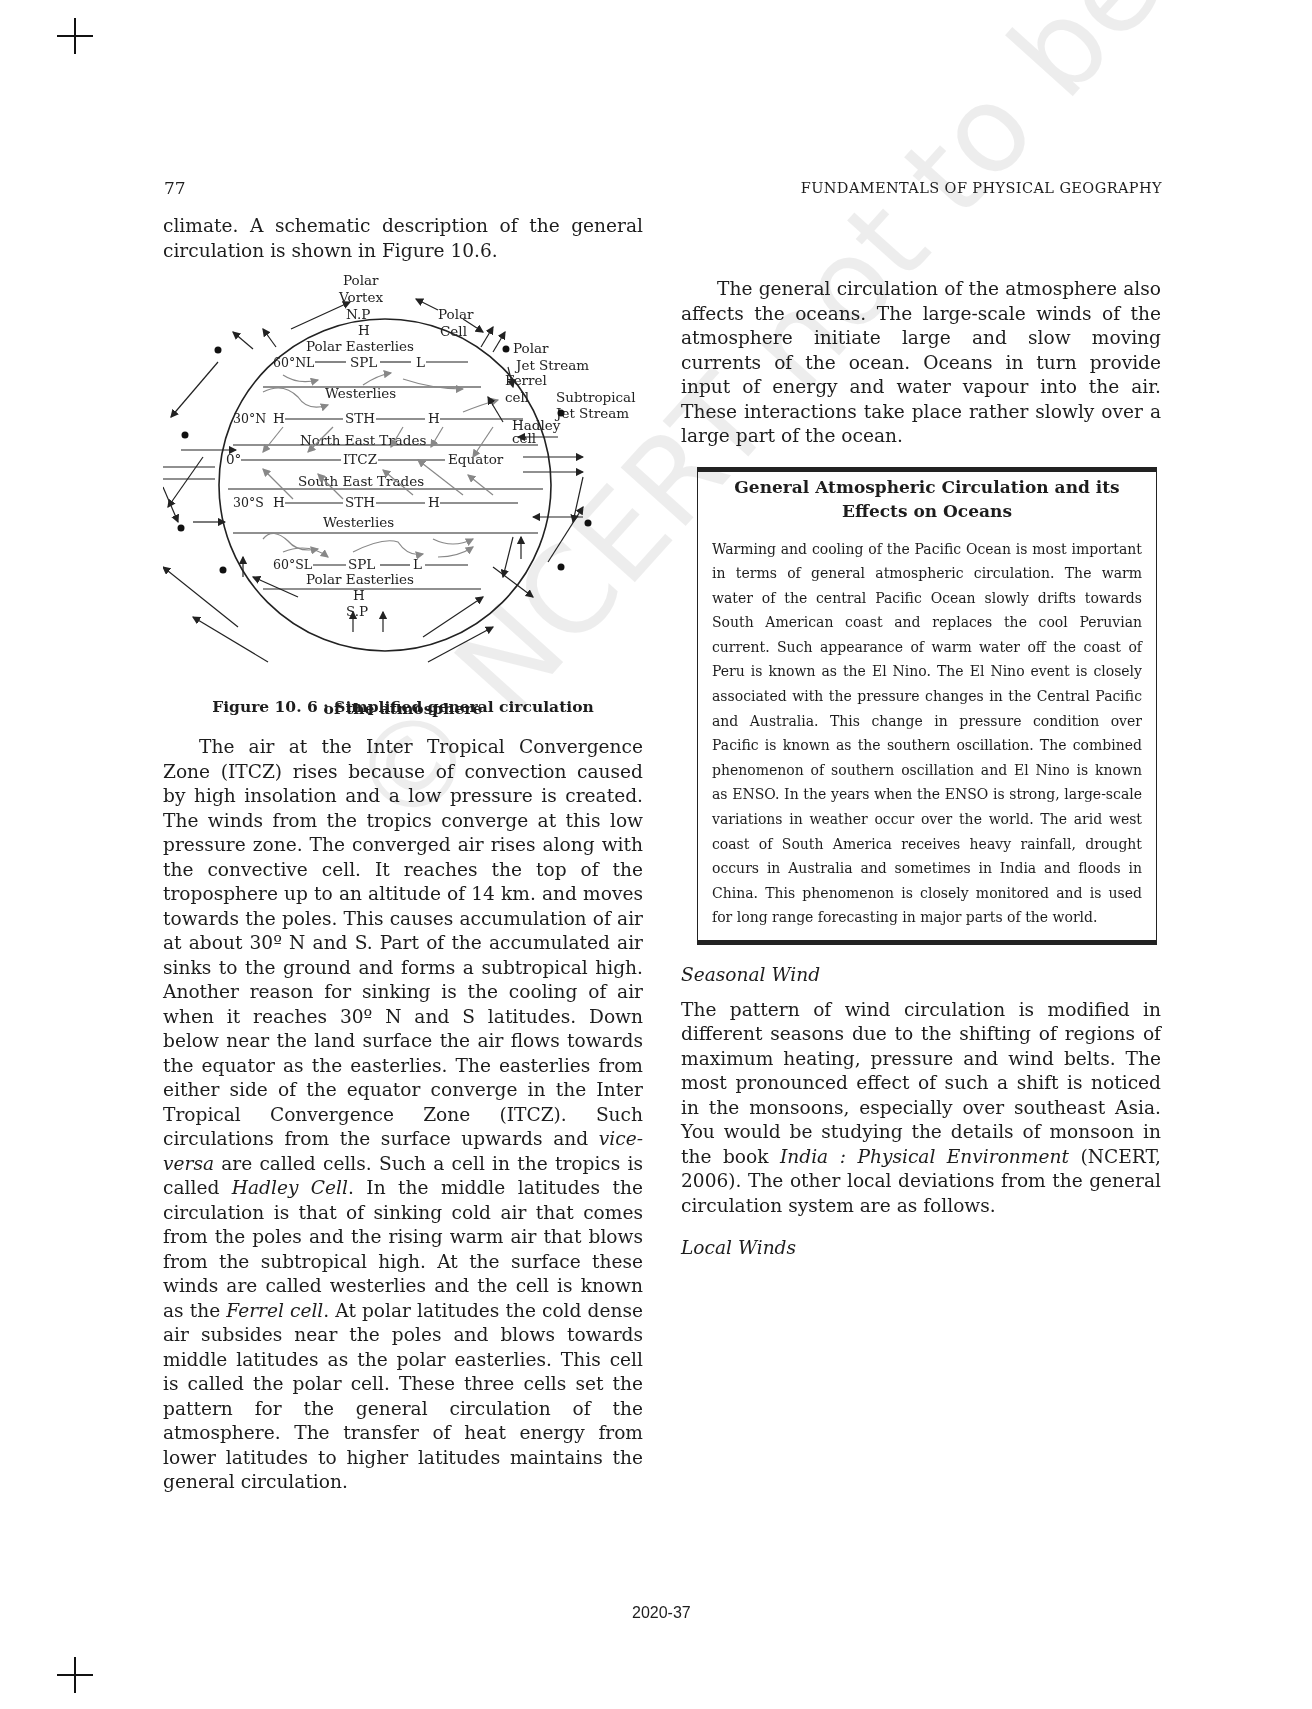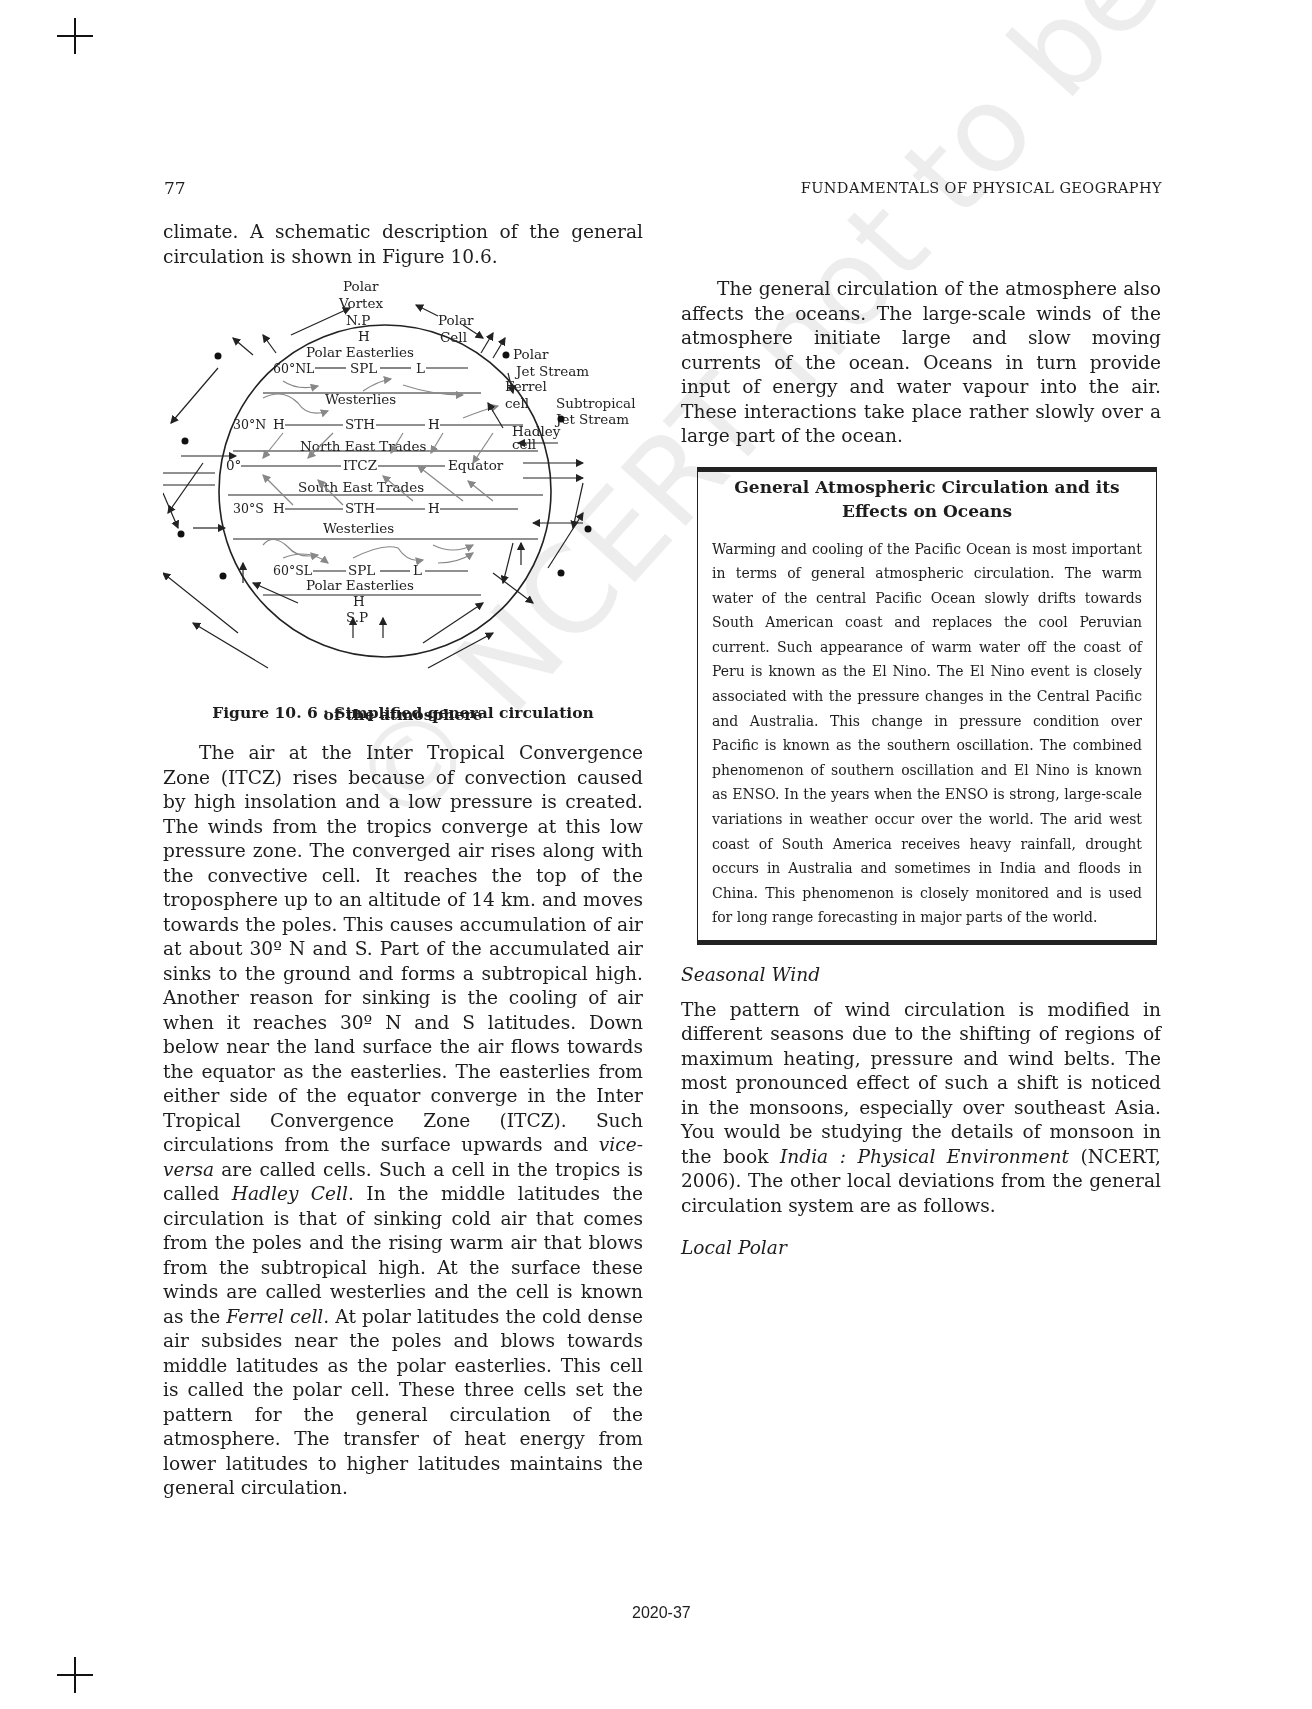--- a/index.html
+++ b/index.html
@@ -7,21 +7,21 @@
          font-family:"DejaVu Serif","Liberation Serif",serif; }
   .crop { position:absolute; width:36px; height:36px; }
   .crop::before, .crop::after { content:""; position:absolute; background:#111; }
   .crop::before { left:17px; top:0; width:2px; height:36px; }
   .crop::after { left:0; top:17px; width:36px; height:2px; }
   .page-num { position:absolute; left:164px; top:178px; font-size:17px; }
   .running-head { position:absolute; right:150px; top:180px; font-size:14.5px; letter-spacing:0.4px; }
   .col { position:absolute; font-size:18.6px; line-height:24.5px; text-align:justify; }
   .col p { margin:0; }
   .indent { text-indent:36px; }
-  #left-col { left:163px; top:220px; width:480px; }
+  #left-col { left:163px; top:214px; width:480px; }
   #right-col { left:681px; top:239px; width:480px;margin-top:38px; }
   .figure { position:relative; width:480px; height:430px; margin-top:4px; }
   .figure svg { position:absolute; left:0; top:0; }
   .caption { text-align:center; font-weight:bold; font-size:15.5px; line-height:20px; margin:0 0 18px 0; }
   .box { position:relative; margin:18px 0 0 16px; width:430px; border:1.5px solid #222;
          border-top:5px solid #222; border-bottom:5px solid #222; padding:3px 14px 10px 14px; }
   .box-title { text-align:center; font-weight:bold; font-size:17px; line-height:24px; margin-bottom:14px; }
   .box-body { font-size:14px; line-height:24.6px; text-align:justify; }
   .subhead { font-style:italic; margin:18px 0 10px 0 !important; }
   em { font-style:italic; }
@@ -205,16 +205,16 @@
   <p class="indent">The general circulation of the atmosphere also affects the oceans. The large-scale winds of the atmosphere initiate large and slow moving currents of the ocean. Oceans in turn provide input of energy and water vapour into the air. These interactions take place rather slowly over a large part of the ocean.</p>
 
   <div class="box">
     <div class="box-title">General Atmospheric Circulation and its Effects on Oceans</div>
     <div class="box-body">Warming and cooling of the Pacific Ocean is most important in terms of general atmospheric circulation. The warm water of the central Pacific Ocean slowly drifts towards South American coast and replaces the cool Peruvian current. Such appearance of warm water off the coast of Peru is known as the El Nino.  The El Nino event is closely associated with the pressure changes in the Central Pacific and Australia. This change in pressure condition over Pacific is known as the southern oscillation.  The combined phenomenon of southern oscillation and El Nino is known as ENSO. In the years when the ENSO is strong, large-scale variations in weather occur over the world.  The arid west coast of South America receives heavy rainfall, drought occurs in Australia and sometimes in India and floods in China. This phenomenon is closely monitored and is used for long range forecasting in major parts of the world.</div>
   </div>
 
   <p class="subhead">Seasonal Wind</p>
   <p><span>The pattern of wind circulation is modified in different seasons due to the shifting of regions of maximum heating, pressure and wind belts. The most pronounced effect of such a shift is noticed in the monsoons, especially over southeast Asia. You would be studying the details of monsoon in the book </span><em>India : Physical Environment</em><span> (NCERT, 2006). The other local deviations from the general circulation system are as follows.</span></p>
 
-  <p class="subhead">Local Polar</p>
+  <p class="subhead">Local Winds</p>
 </div>
 
 <div class="footer-year">2020-37</div>
 
 </body></html>

